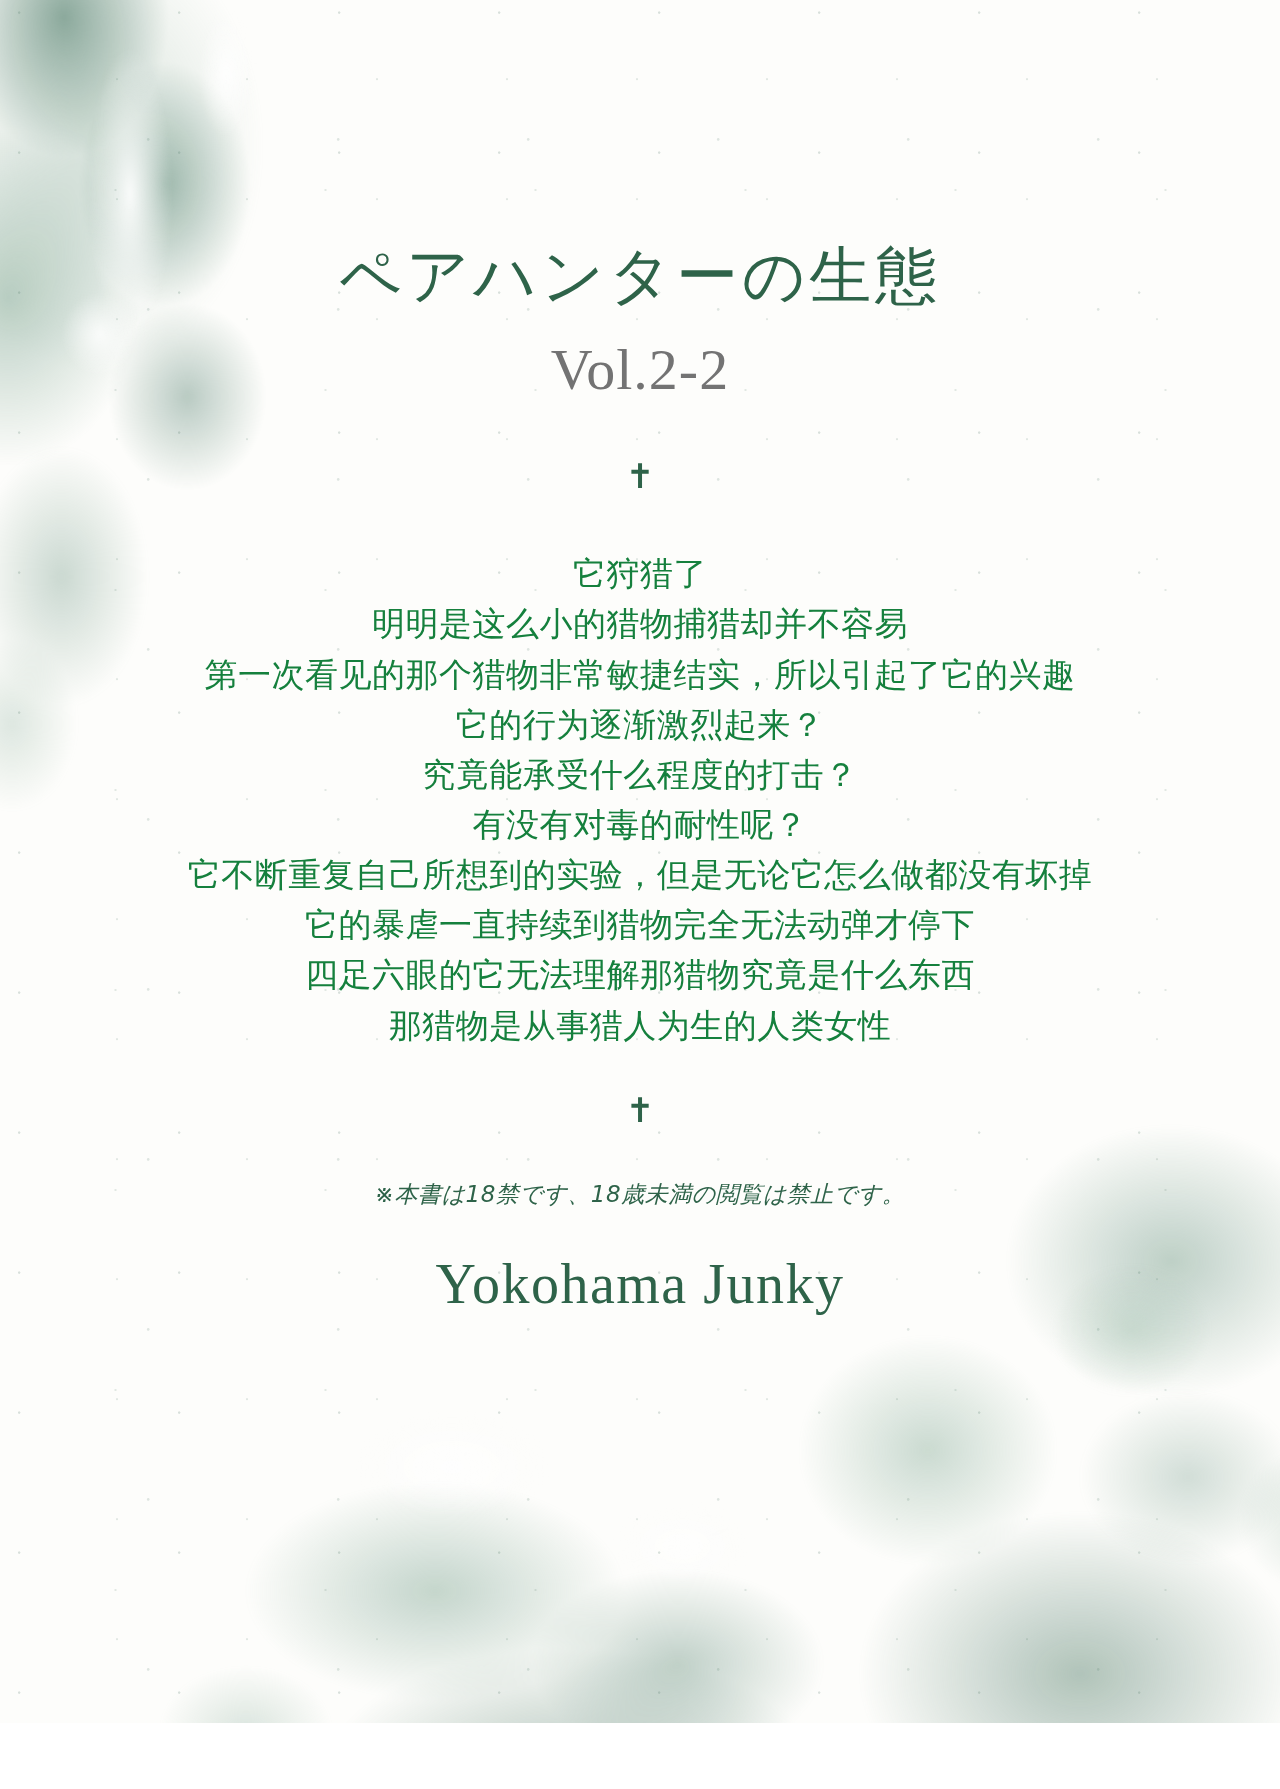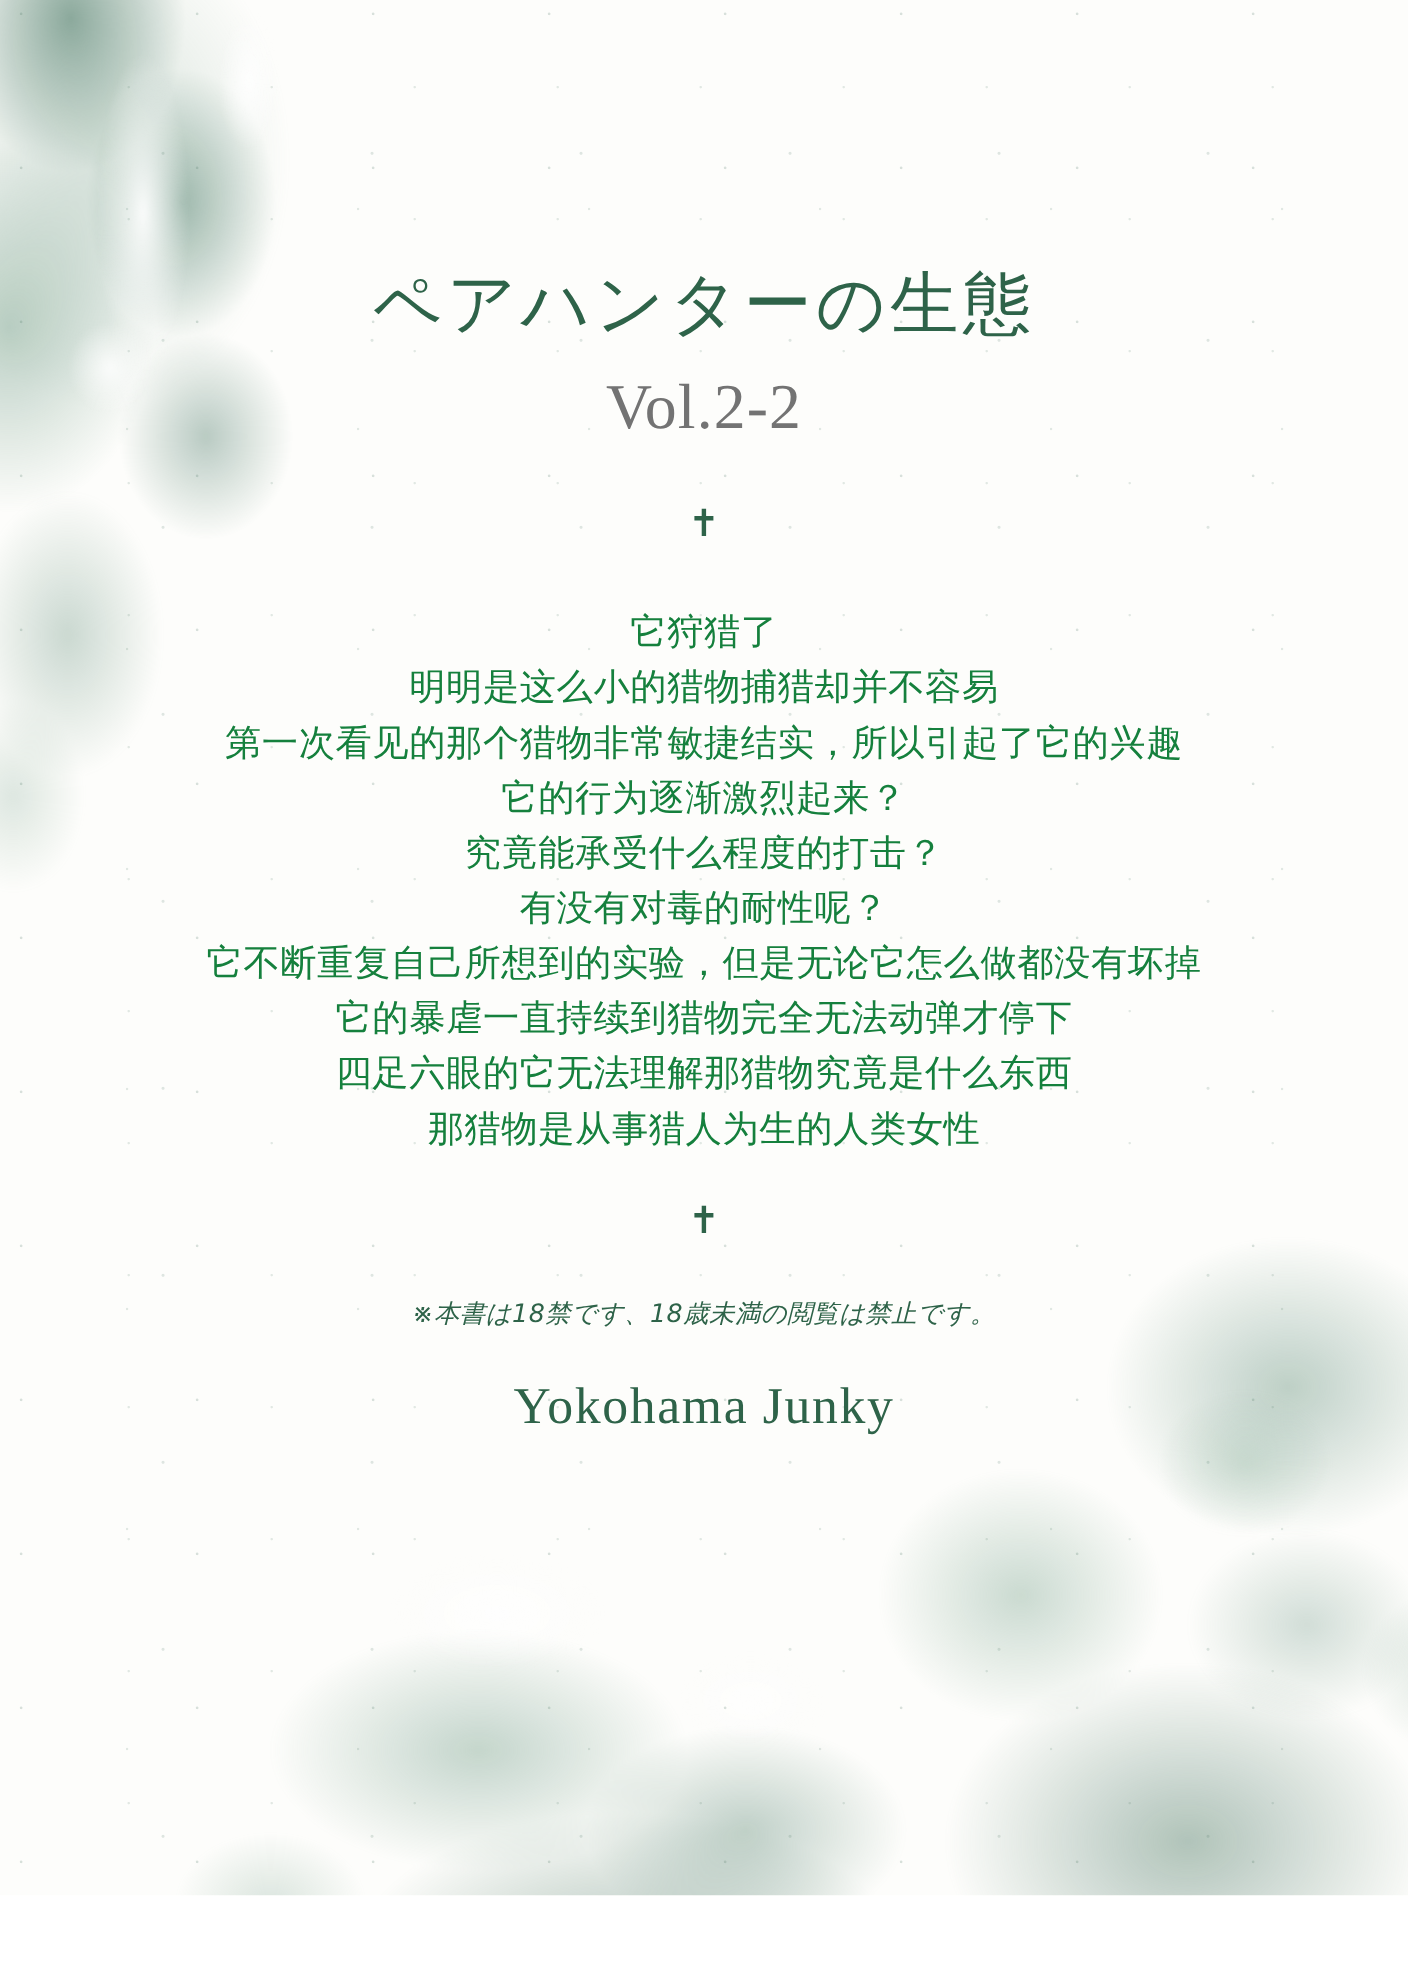--- a/index.html
+++ b/index.html
@@ -183,21 +183,21 @@
     font-size: 23px;
     letter-spacing: 0.5px;
     color: #2e6349;
     font-style: italic;
   }
 
   .publisher {
     margin: 0;
     padding-top: 42px;
     font-family: "Liberation Serif", serif;
-    font-size: 47px;
+    font-size: 56px;
     letter-spacing: 1.5px;
     color: #2e6349;
   }
 </style>
 </head>
 <body>
 
 <div id="page">
 
   <div class="wash wash-tl"></div>

